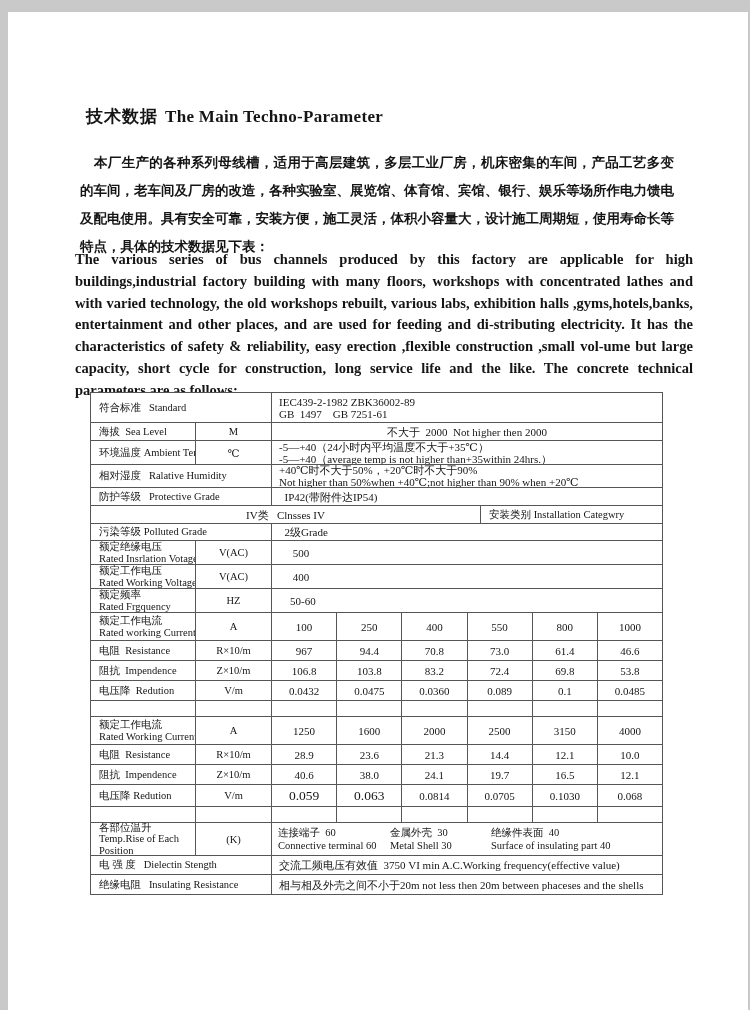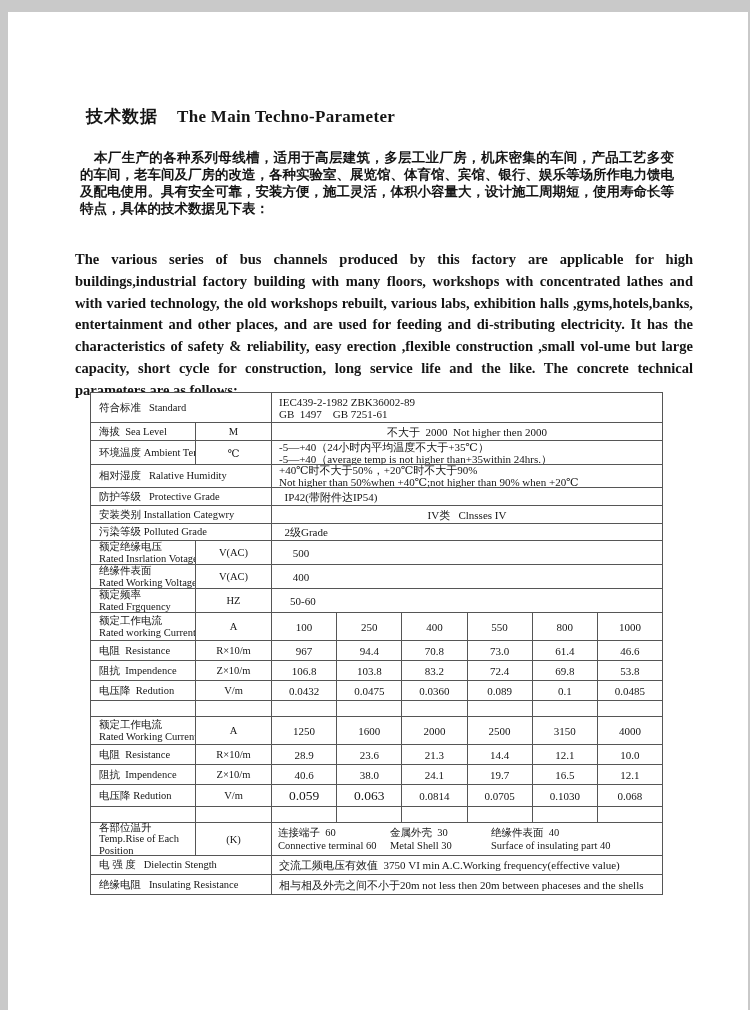--- a/index.html
+++ b/index.html
@@ -10,24 +10,24 @@
     color:#151515;
   }
   .page{
     position:absolute;left:8px;top:12px;width:740px;height:998px;
     background:#ffffff;
   }
   .doc-title{
     position:absolute;left:78px;top:93px;
     font-size:17px;font-weight:bold;letter-spacing:.3px;white-space:nowrap;
   }
-  .doc-title .cn{letter-spacing:1px;margin-right:19px;}
+  .doc-title .cn{letter-spacing:1px;margin-right:7px;}
   .para-cn{
     position:absolute;left:72px;top:137px;width:594px;
-    font-size:13.5px;font-weight:600;line-height:17px;
+    font-size:13.5px;font-weight:600;line-height:28px;
     text-align:justify;text-indent:14px;word-break:break-all;
   }
   .para-en{
     position:absolute;left:67px;top:237px;width:618px;
     font-size:14.5px;font-weight:bold;line-height:21.8px;
     text-align:justify;
   }
   
   .tbl{
     position:absolute;left:82px;top:380px;width:573px;
@@ -110,26 +110,26 @@
       </div>
       <div class="row" style="height: 18px;">
         <div class="cell c-label merged">
           <div class="lbl-line">防护等级   Protective Grade</div>
         </div>
         <div class="cell c-content al-left">
           <div class="txt-line">  IP42(带附件达IP54)</div>
         </div>
       </div>
       <div class="row" style="height: 18px;">
-        <div class="cell c-label merged">
-          <div class="lbl-line">安装类别 Installation Categwry</div>
-        </div>
         <div class="cell c-content al-center">
           <div class="txt-line">IV类   Clnsses IV</div>
         </div>
+        <div class="cell c-label merged">
+          <div class="lbl-line">安装类别 Installation Categwry</div>
+        </div>
       </div>
       <div class="row" style="height: 17px;">
         <div class="cell c-label merged">
           <div class="lbl-line">污染等级 Polluted Grade</div>
         </div>
         <div class="cell c-content al-left">
           <div class="txt-line">  2级Grade</div>
         </div>
       </div>
       <div class="row" style="height: 24px;">
@@ -137,21 +137,21 @@
           <div class="lbl-line">额定绝缘电压</div>
           <div class="lbl-line">Rated Insrlation Votage</div>
         </div>
         <div class="cell c-unit">V(AC)</div>
         <div class="cell c-content al-left">
           <div class="txt-line">     500</div>
         </div>
       </div>
       <div class="row" style="height: 24px;">
         <div class="cell c-label">
-          <div class="lbl-line">绝缘件表面</div>
+          <div class="lbl-line">额定工作电压</div>
           <div class="lbl-line">Rated Working Voltage</div>
         </div>
         <div class="cell c-unit">V(AC)</div>
         <div class="cell c-content al-left">
           <div class="txt-line">     400</div>
         </div>
       </div>
       <div class="row" style="height: 24px;">
         <div class="cell c-label">
           <div class="lbl-line">额定频率</div>

